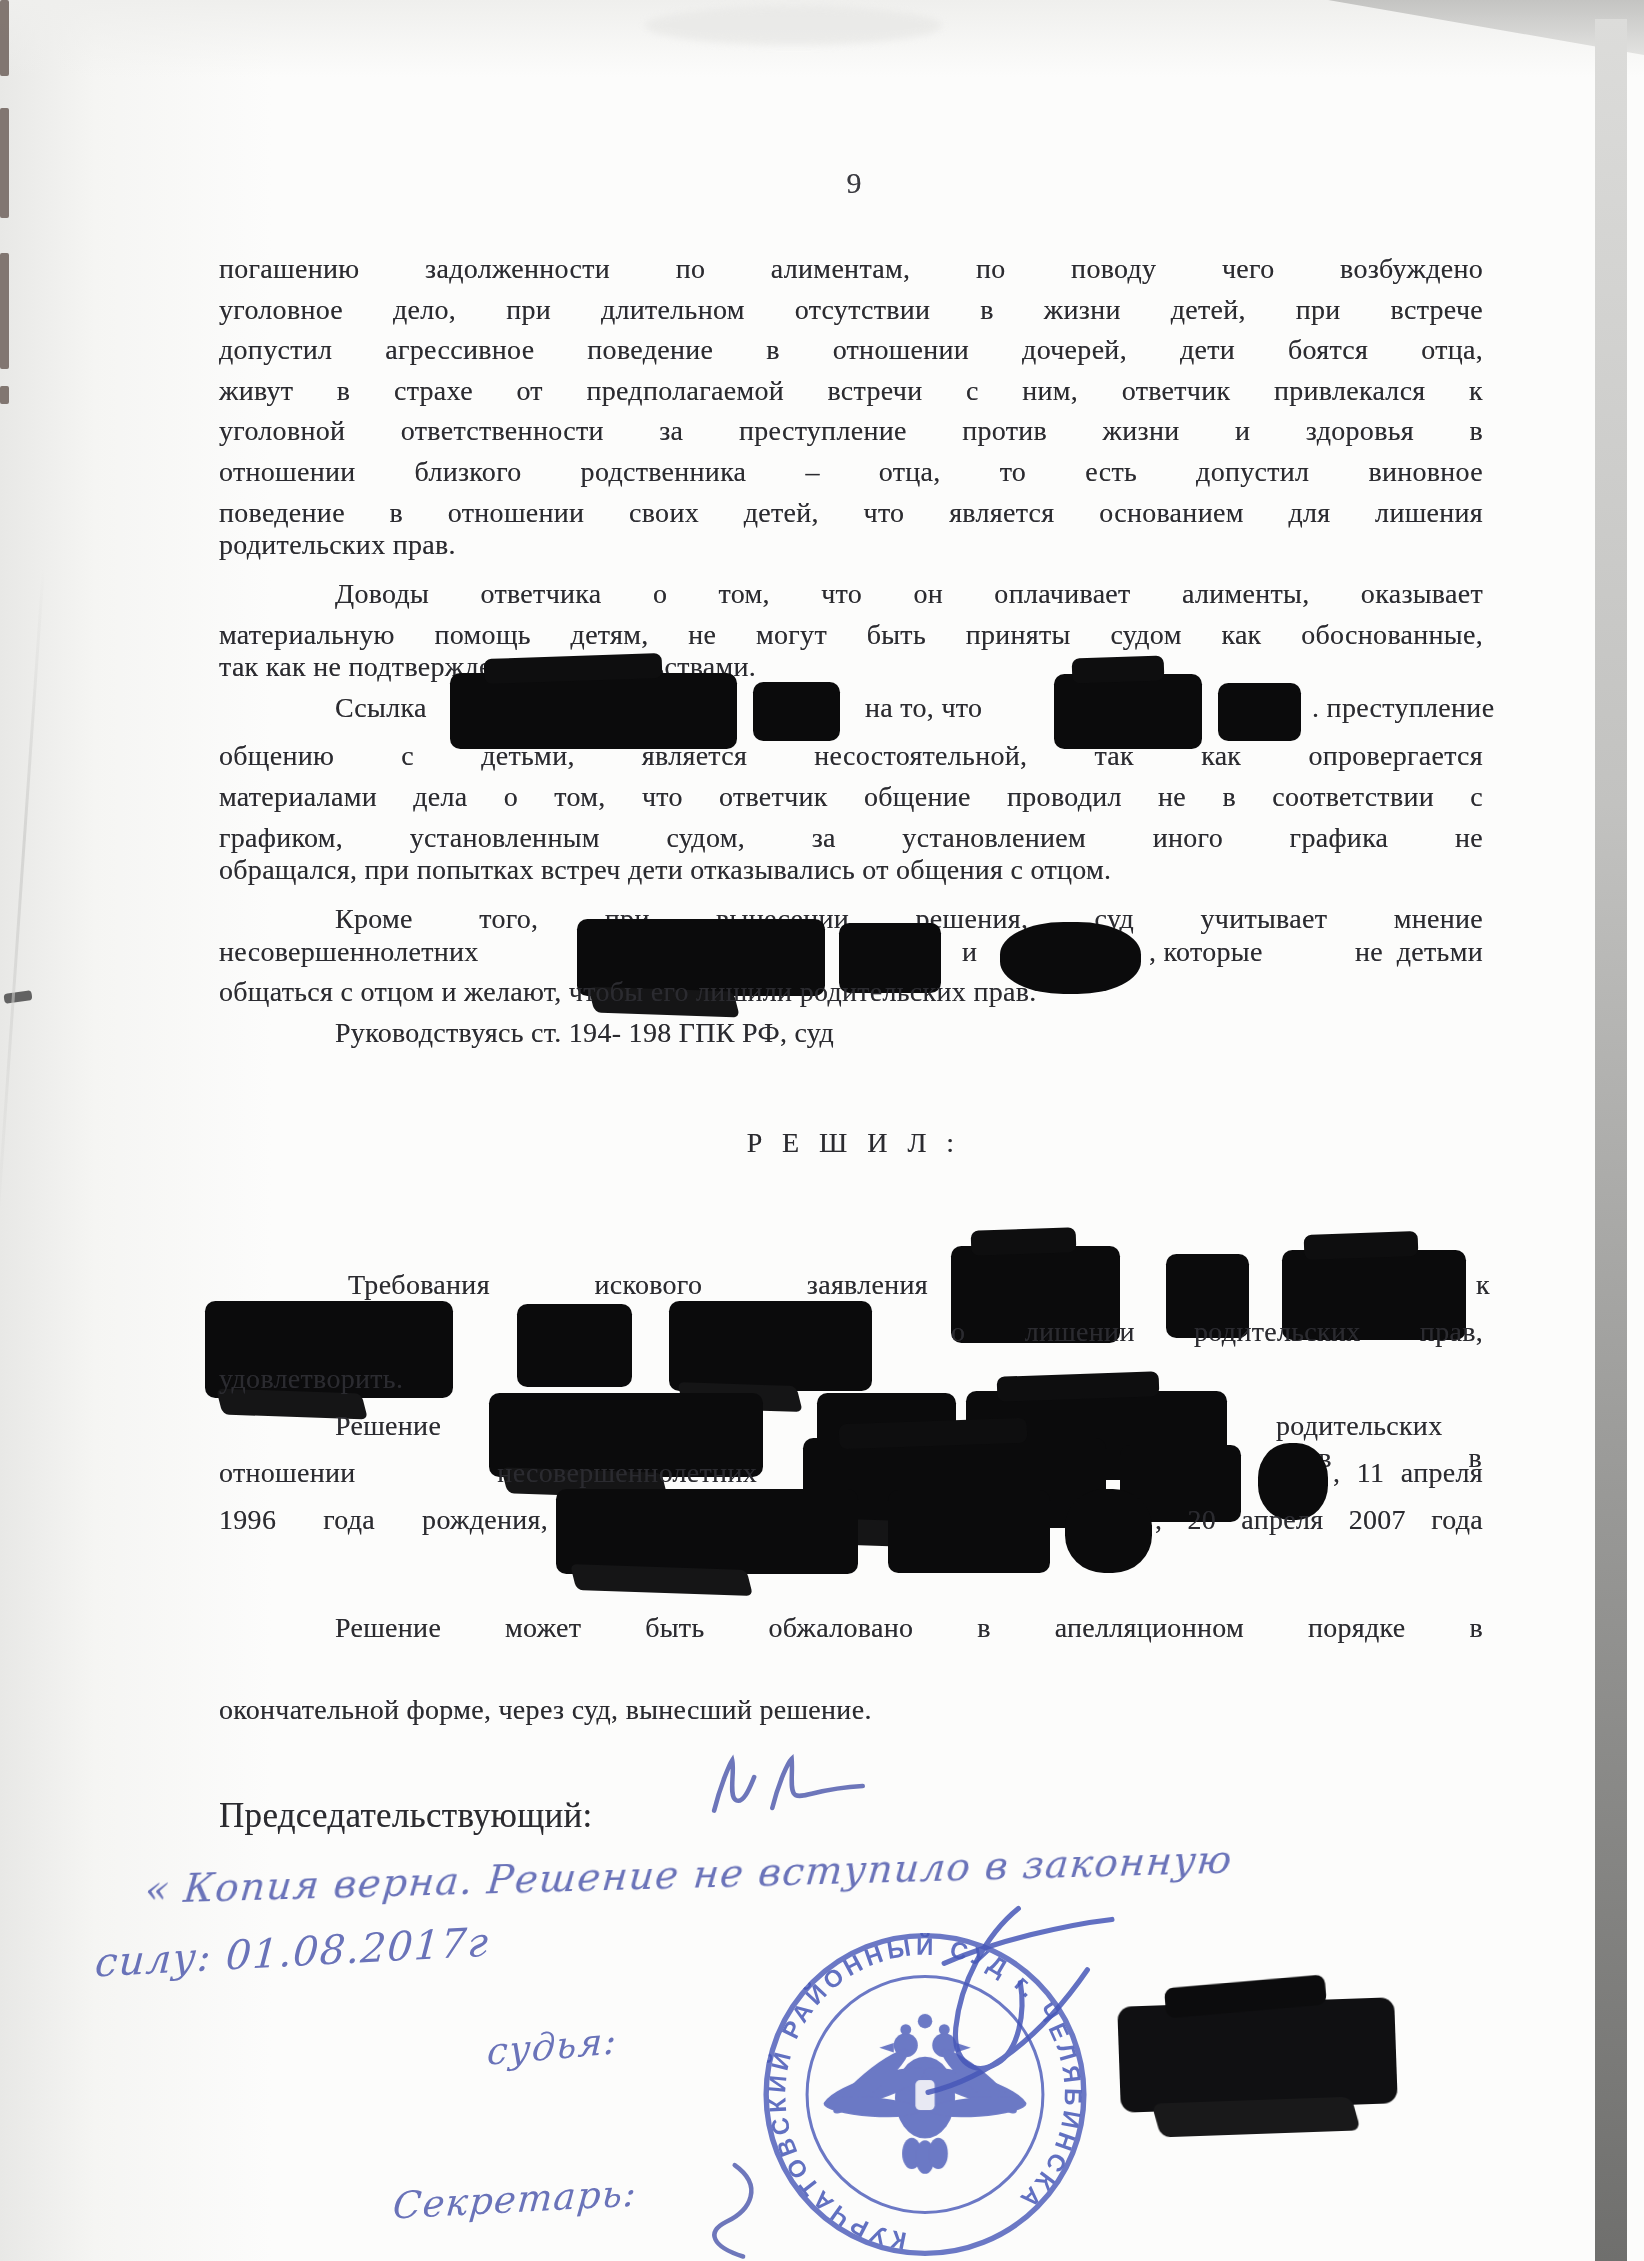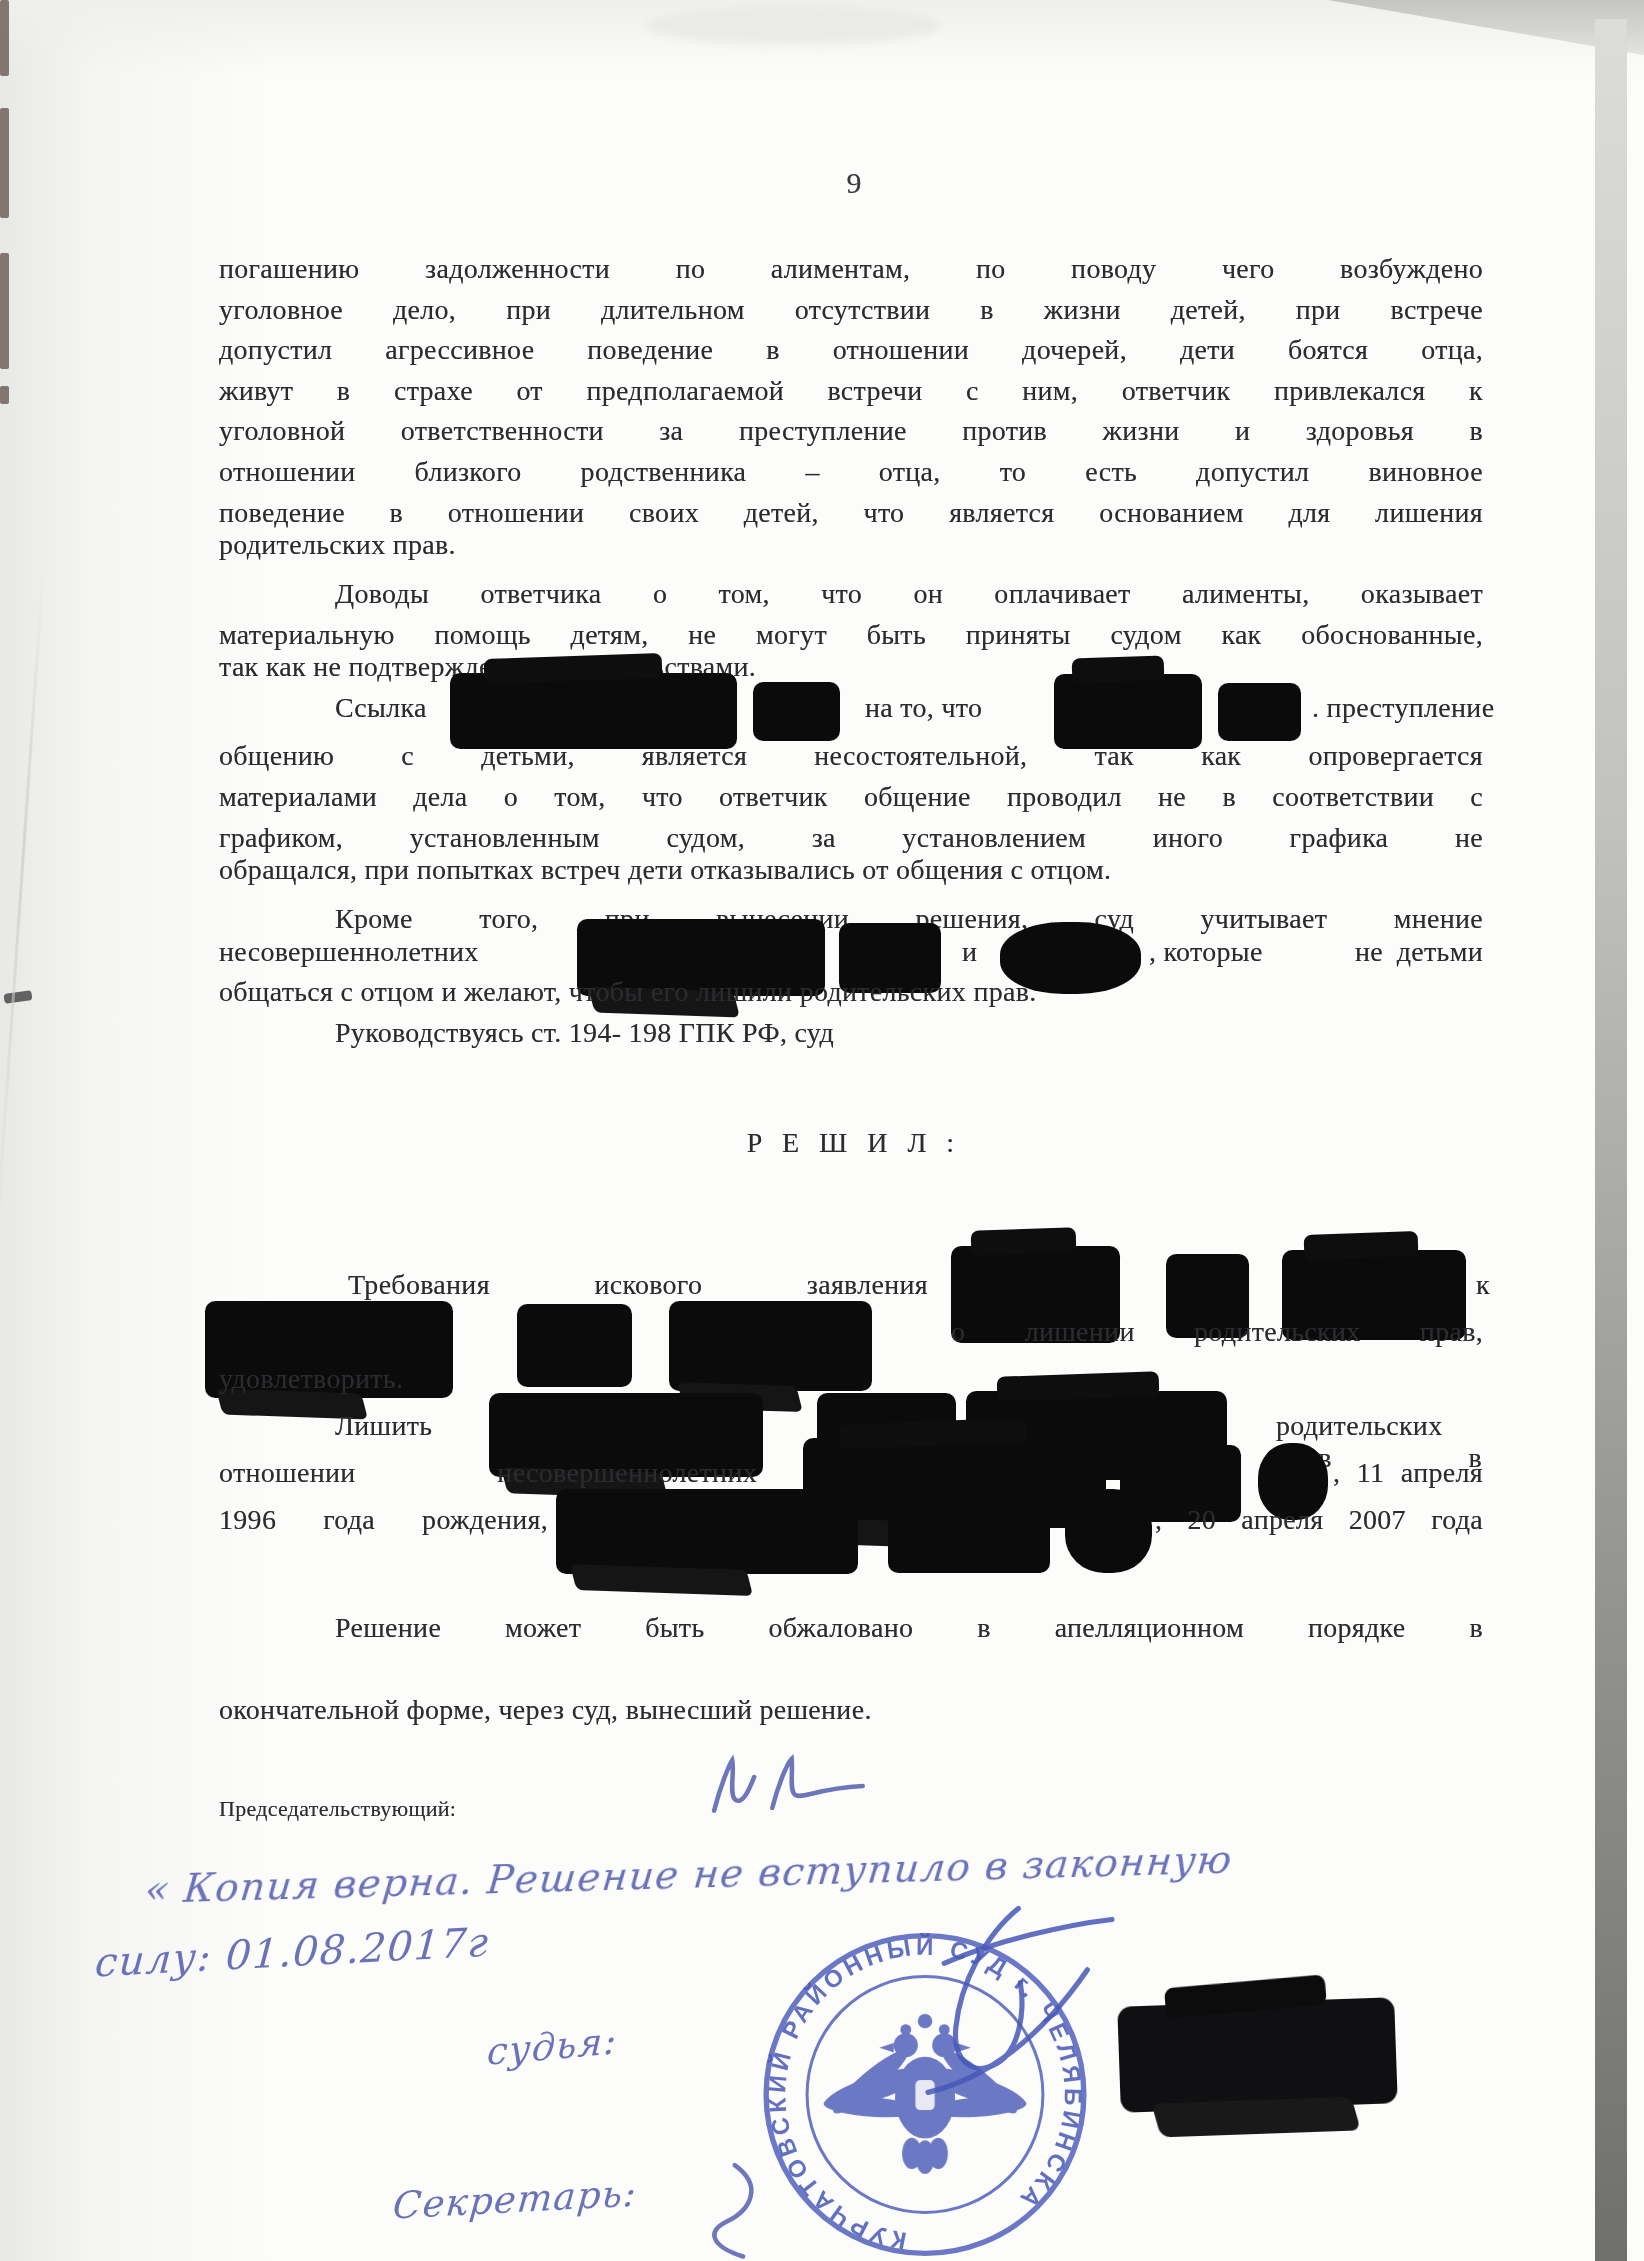--- a/index.html
+++ b/index.html
@@ -139,21 +139,21 @@
     </div>
     <div class="ln" style="top:1316px">
       <span class="rdx tail" style="left:-14px;top:-15.5px;width:248px;height:97px"></span>
       <span class="rdx" style="left:298px;top:-11.6px;width:115px;height:83px"></span>
       <span class="rdx tail" style="left:450px;top:-15.5px;width:203px;height:90px"></span>
       <span class="seg j" style="left:732px;width:532px">о лишении родительских прав,</span>
     </div>
     <div class="ln" style="top:1363px">удовлетворить.</div>
 
     <div class="ln" style="top:1410px">
-      <span class="seg" style="left:116px">Лишить</span>
+      <span class="seg" style="left:116px">Решение</span>
       <span class="rdx tail" style="left:270px;top:-17px;width:274px;height:84px"></span>
       <span class="rdx" style="left:598px;top:-17px;width:139px;height:84px"></span>
       <span class="rdx cap" style="left:747px;top:-19.3px;width:261px;height:89px"></span>
       <span class="seg j" style="left:1057px;width:206px">родительских прав в</span>
     </div>
     <div class="ln" style="top:1457px">
       <span class="seg j" style="left:0;width:538px">отношении несовершеннолетних</span>
       <span class="rdx cap tail" style="left:584px;top:-19.3px;width:303px;height:90px"></span>
       <span class="rdx" style="left:901px;top:-11.6px;width:121px;height:77px"></span>
       <span class="rdx r2" style="left:1039px;top:-14px;width:70px;height:77px"></span>
@@ -163,21 +163,21 @@
       <span class="seg j" style="left:0;width:329px">1996 года рождения,</span>
       <span class="rdx tail" style="left:337px;top:-15.5px;width:302px;height:85px"></span>
       <span class="rdx" style="left:669px;top:-14px;width:162px;height:83px"></span>
       <span class="rdx r2" style="left:846px;top:-15.5px;width:87px;height:84px"></span>
       <span class="seg j" style="left:936px;width:328px">, 20 апреля 2007 года</span>
     </div>
 
     <div class="ln jl ind" style="top:1604px">Решение может быть обжаловано в апелляционном порядке в</div>
     <div class="ln" style="top:1694px">окончательной форме, через суд, вынесший решение.</div>
 
-    <div class="ln" style="top:1796px;font-size:22px">Председательствующий:</div>
+    <div class="ln" style="top:1796px;font-size:35px">Председательствующий:</div>
   </div>
 
   <svg class="svgabs" style="left:696px;top:1746px" width="181" height="84" viewBox="0 0 280 130">
     <g fill="none" stroke="#5e68b4" stroke-width="7" stroke-linecap="round" opacity=".9">
       <path d="M28,100 C38,60 52,28 56,22 C60,40 50,78 62,84 C74,90 84,62 90,48"></path>
       <path d="M118,96 C128,56 142,26 148,20 C150,44 144,70 154,76 C166,82 186,66 258,62"></path>
     </g>
   </svg>
 
   <svg class="svgabs" style="left:735px;top:1914px" width="380" height="361" viewBox="0 0 600 600">

